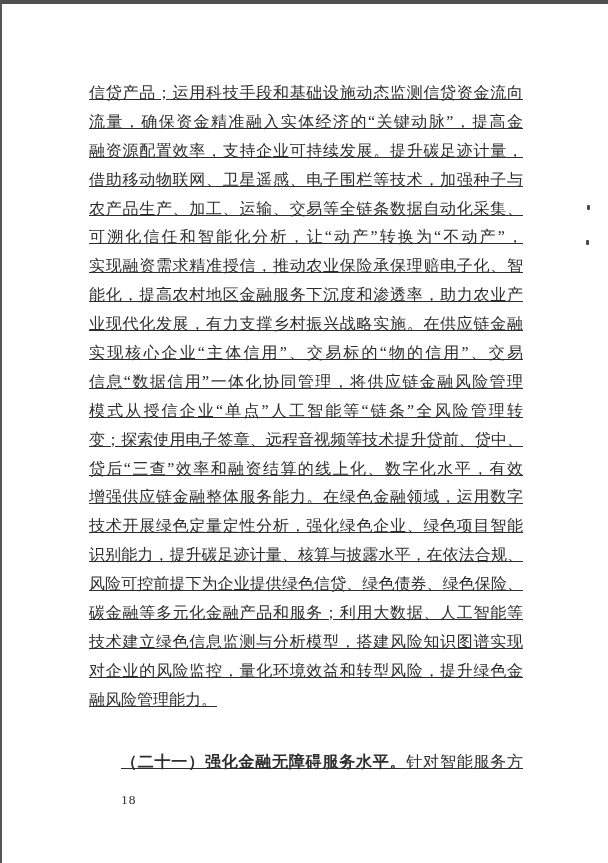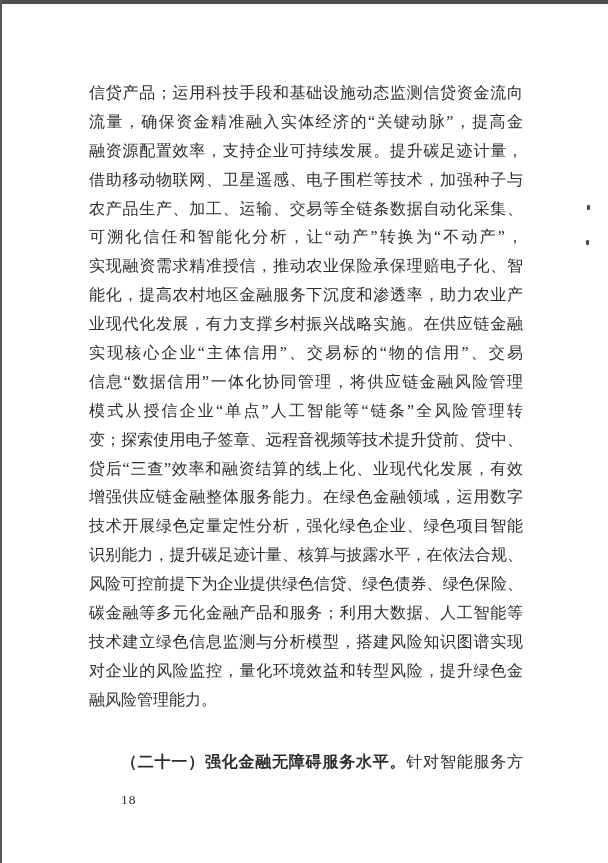--- a/index.html
+++ b/index.html
@@ -33,20 +33,21 @@
     width: 434px;
     color: #2e2e2e;
     font-size: 16px;
     line-height: 28.9px;
   }
   .text-line {
     text-align: justify;
     text-align-last: justify;
     height: 28.9px;
     white-space: nowrap;
+    text-decoration: underline;
   }
   .text-line.justified {
     white-space: normal;
   }
   .text-line.short {
     text-align: right;
     text-align-last: left;
   }
   .text-line.indent {
     text-indent: 2em;
@@ -86,21 +87,21 @@
   <div class="text-line justified">借助移动物联网、卫星遥感、电子围栏等技术，加强种子与</div>
   <div class="text-line justified">农产品生产、加工、运输、交易等全链条数据自动化采集、</div>
   <div class="text-line justified">可溯化信任和智能化分析，让“动产”转换为“不动产”，</div>
   <div class="text-line justified">实现融资需求精准授信，推动农业保险承保理赔电子化、智</div>
   <div class="text-line justified">能化，提高农村地区金融服务下沉度和渗透率，助力农业产</div>
   <div class="text-line justified">业现代化发展，有力支撑乡村振兴战略实施。在供应链金融</div>
   <div class="text-line justified">实现核心企业“主体信用”、交易标的“物的信用”、交易</div>
   <div class="text-line justified">信息“数据信用”一体化协同管理，将供应链金融风险管理</div>
   <div class="text-line justified">模式从授信企业“单点”人工智能等“链条”全风险管理转</div>
   <div class="text-line justified">变；探索使用电子签章、远程音视频等技术提升贷前、贷中、</div>
-  <div class="text-line justified">贷后“三查”效率和融资结算的线上化、业现代化发展，有效</div>
+  <div class="text-line justified">贷后“三查”效率和融资结算的线上化、数字化水平，有效</div>
   <div class="text-line justified">增强供应链金融整体服务能力。在绿色金融领域，运用数字</div>
   <div class="text-line justified">技术开展绿色定量定性分析，强化绿色企业、绿色项目智能</div>
   <div class="text-line justified">识别能力，提升碳足迹计量、核算与披露水平，在依法合规、</div>
   <div class="text-line justified">风险可控前提下为企业提供绿色信贷、绿色债券、绿色保险、</div>
   <div class="text-line justified">碳金融等多元化金融产品和服务；利用大数据、人工智能等</div>
   <div class="text-line justified">技术建立绿色信息监测与分析模型，搭建风险知识图谱实现</div>
   <div class="text-line justified">对企业的风险监控，量化环境效益和转型风险，提升绿色金</div>
   <div class="text-line short">融风险管理能力。</div>
   <div class="text-line indent">
     <span class="section-heading">（二十一）强化金融无障碍服务水平。</span><span>针对智能服务方</span>

